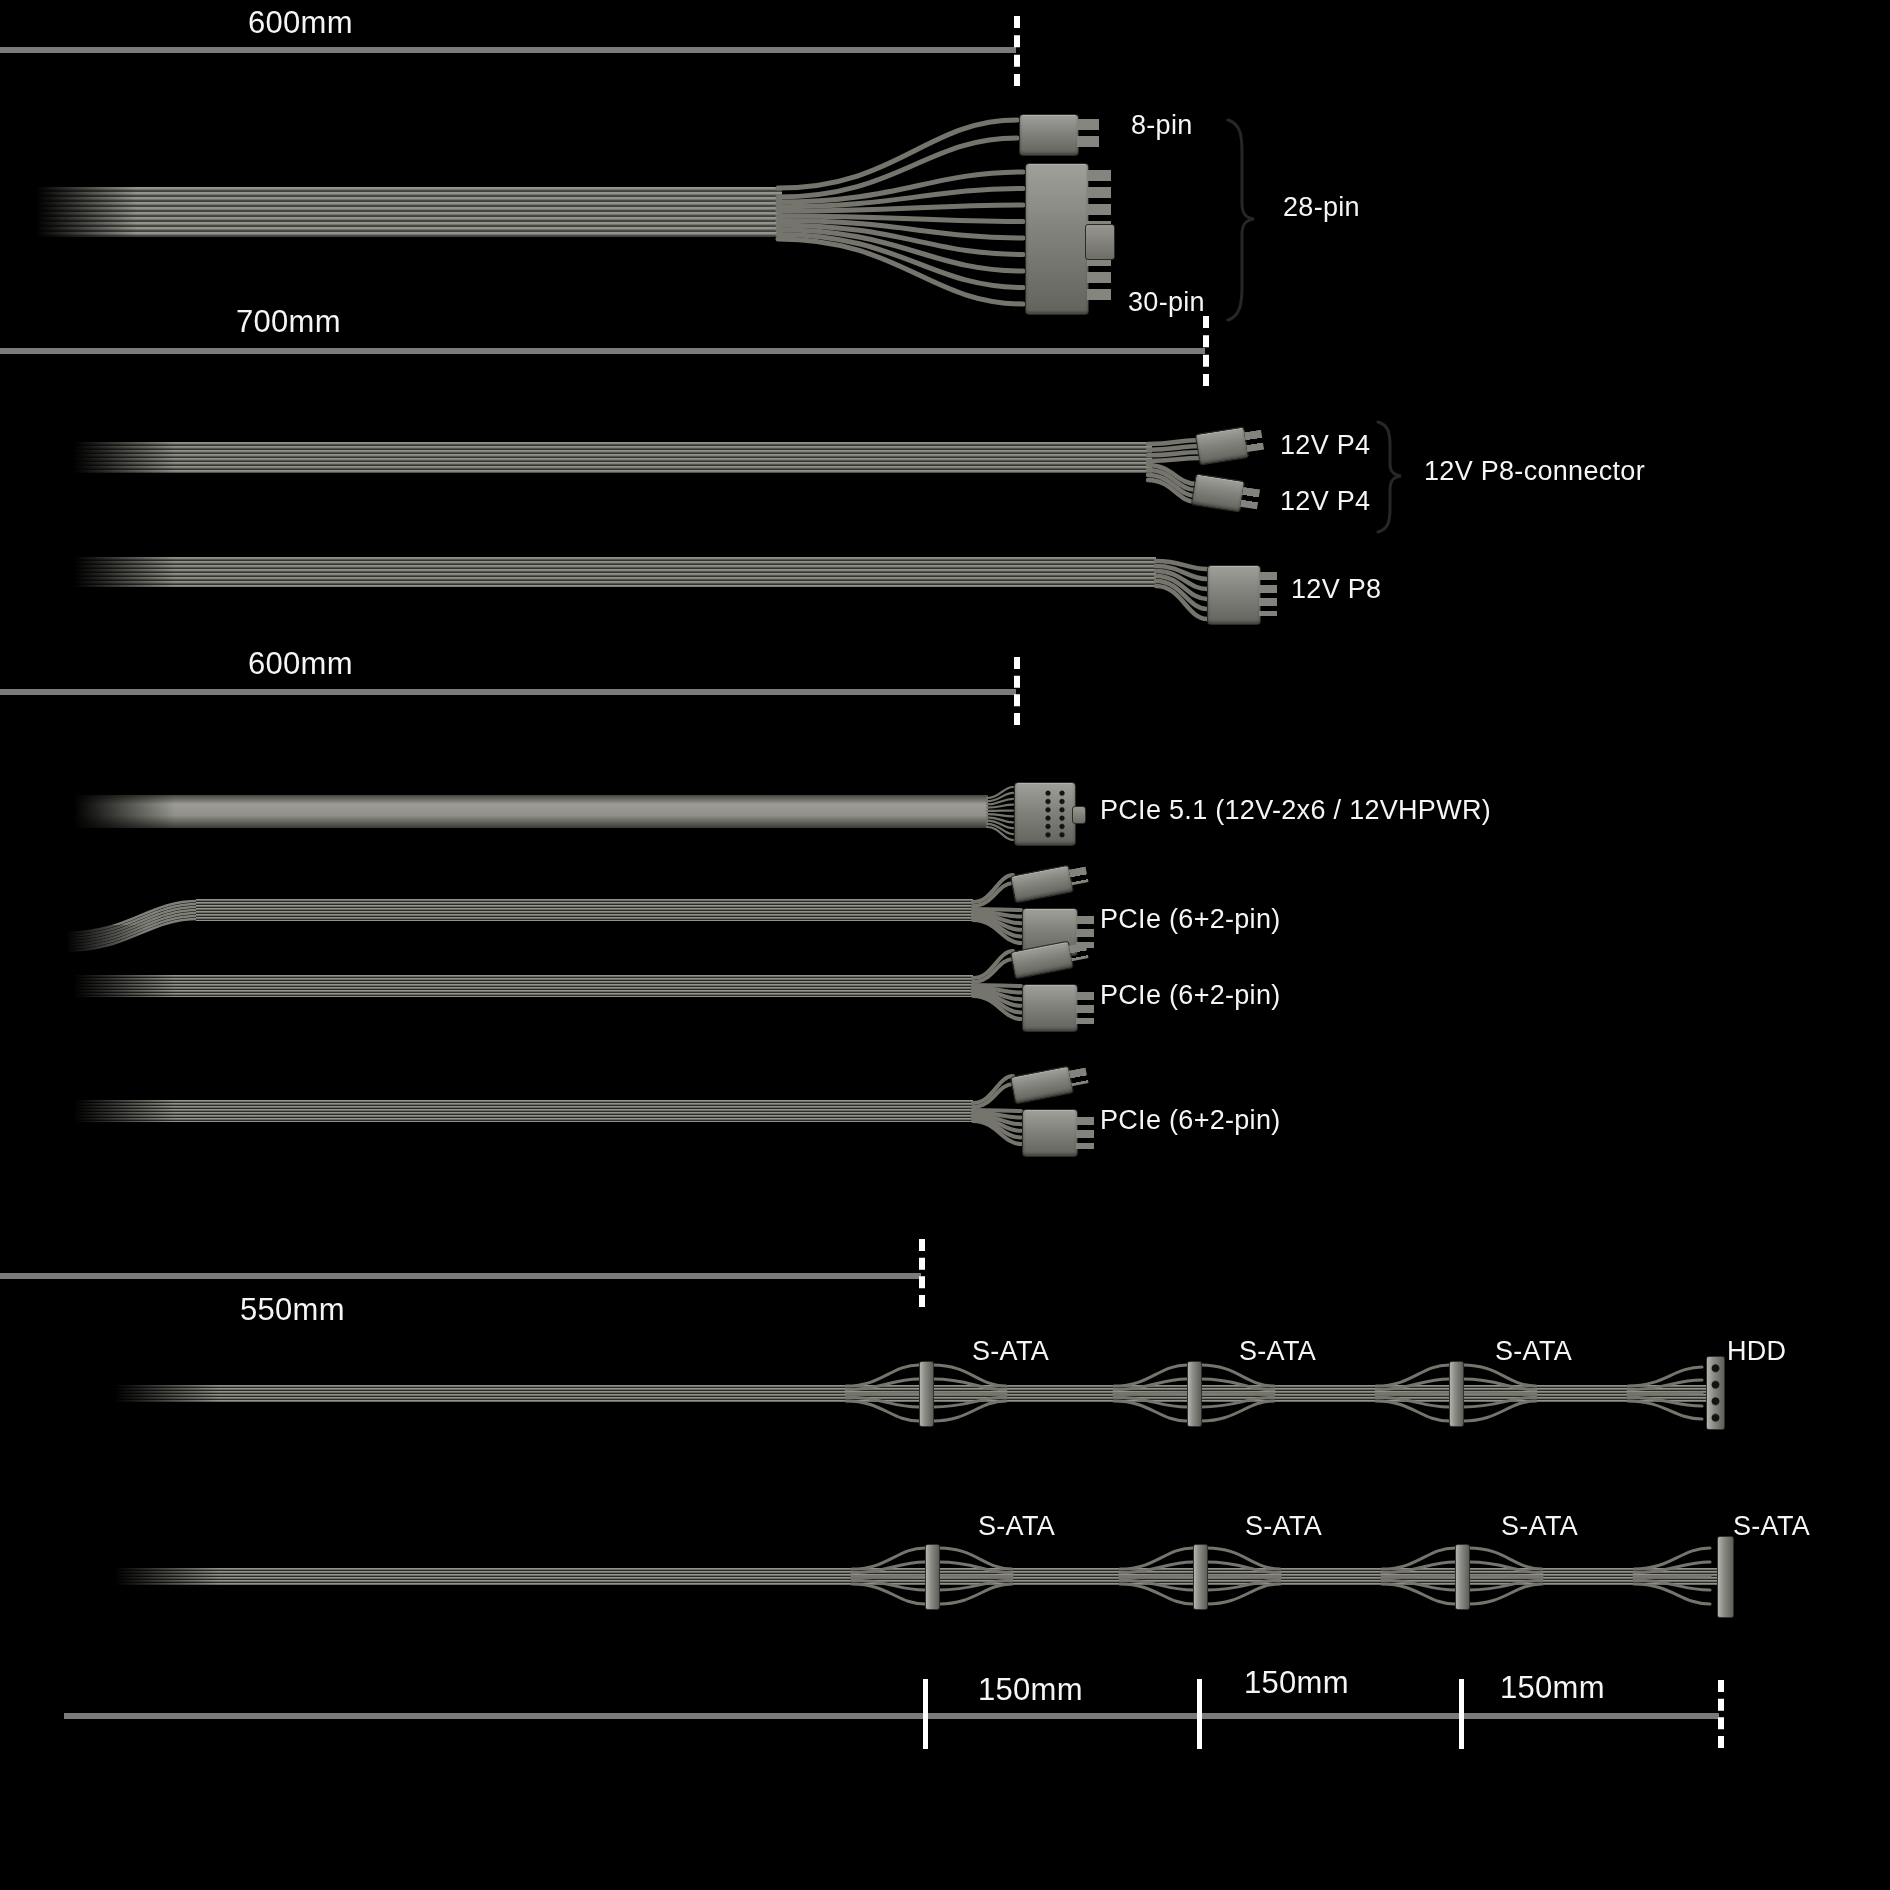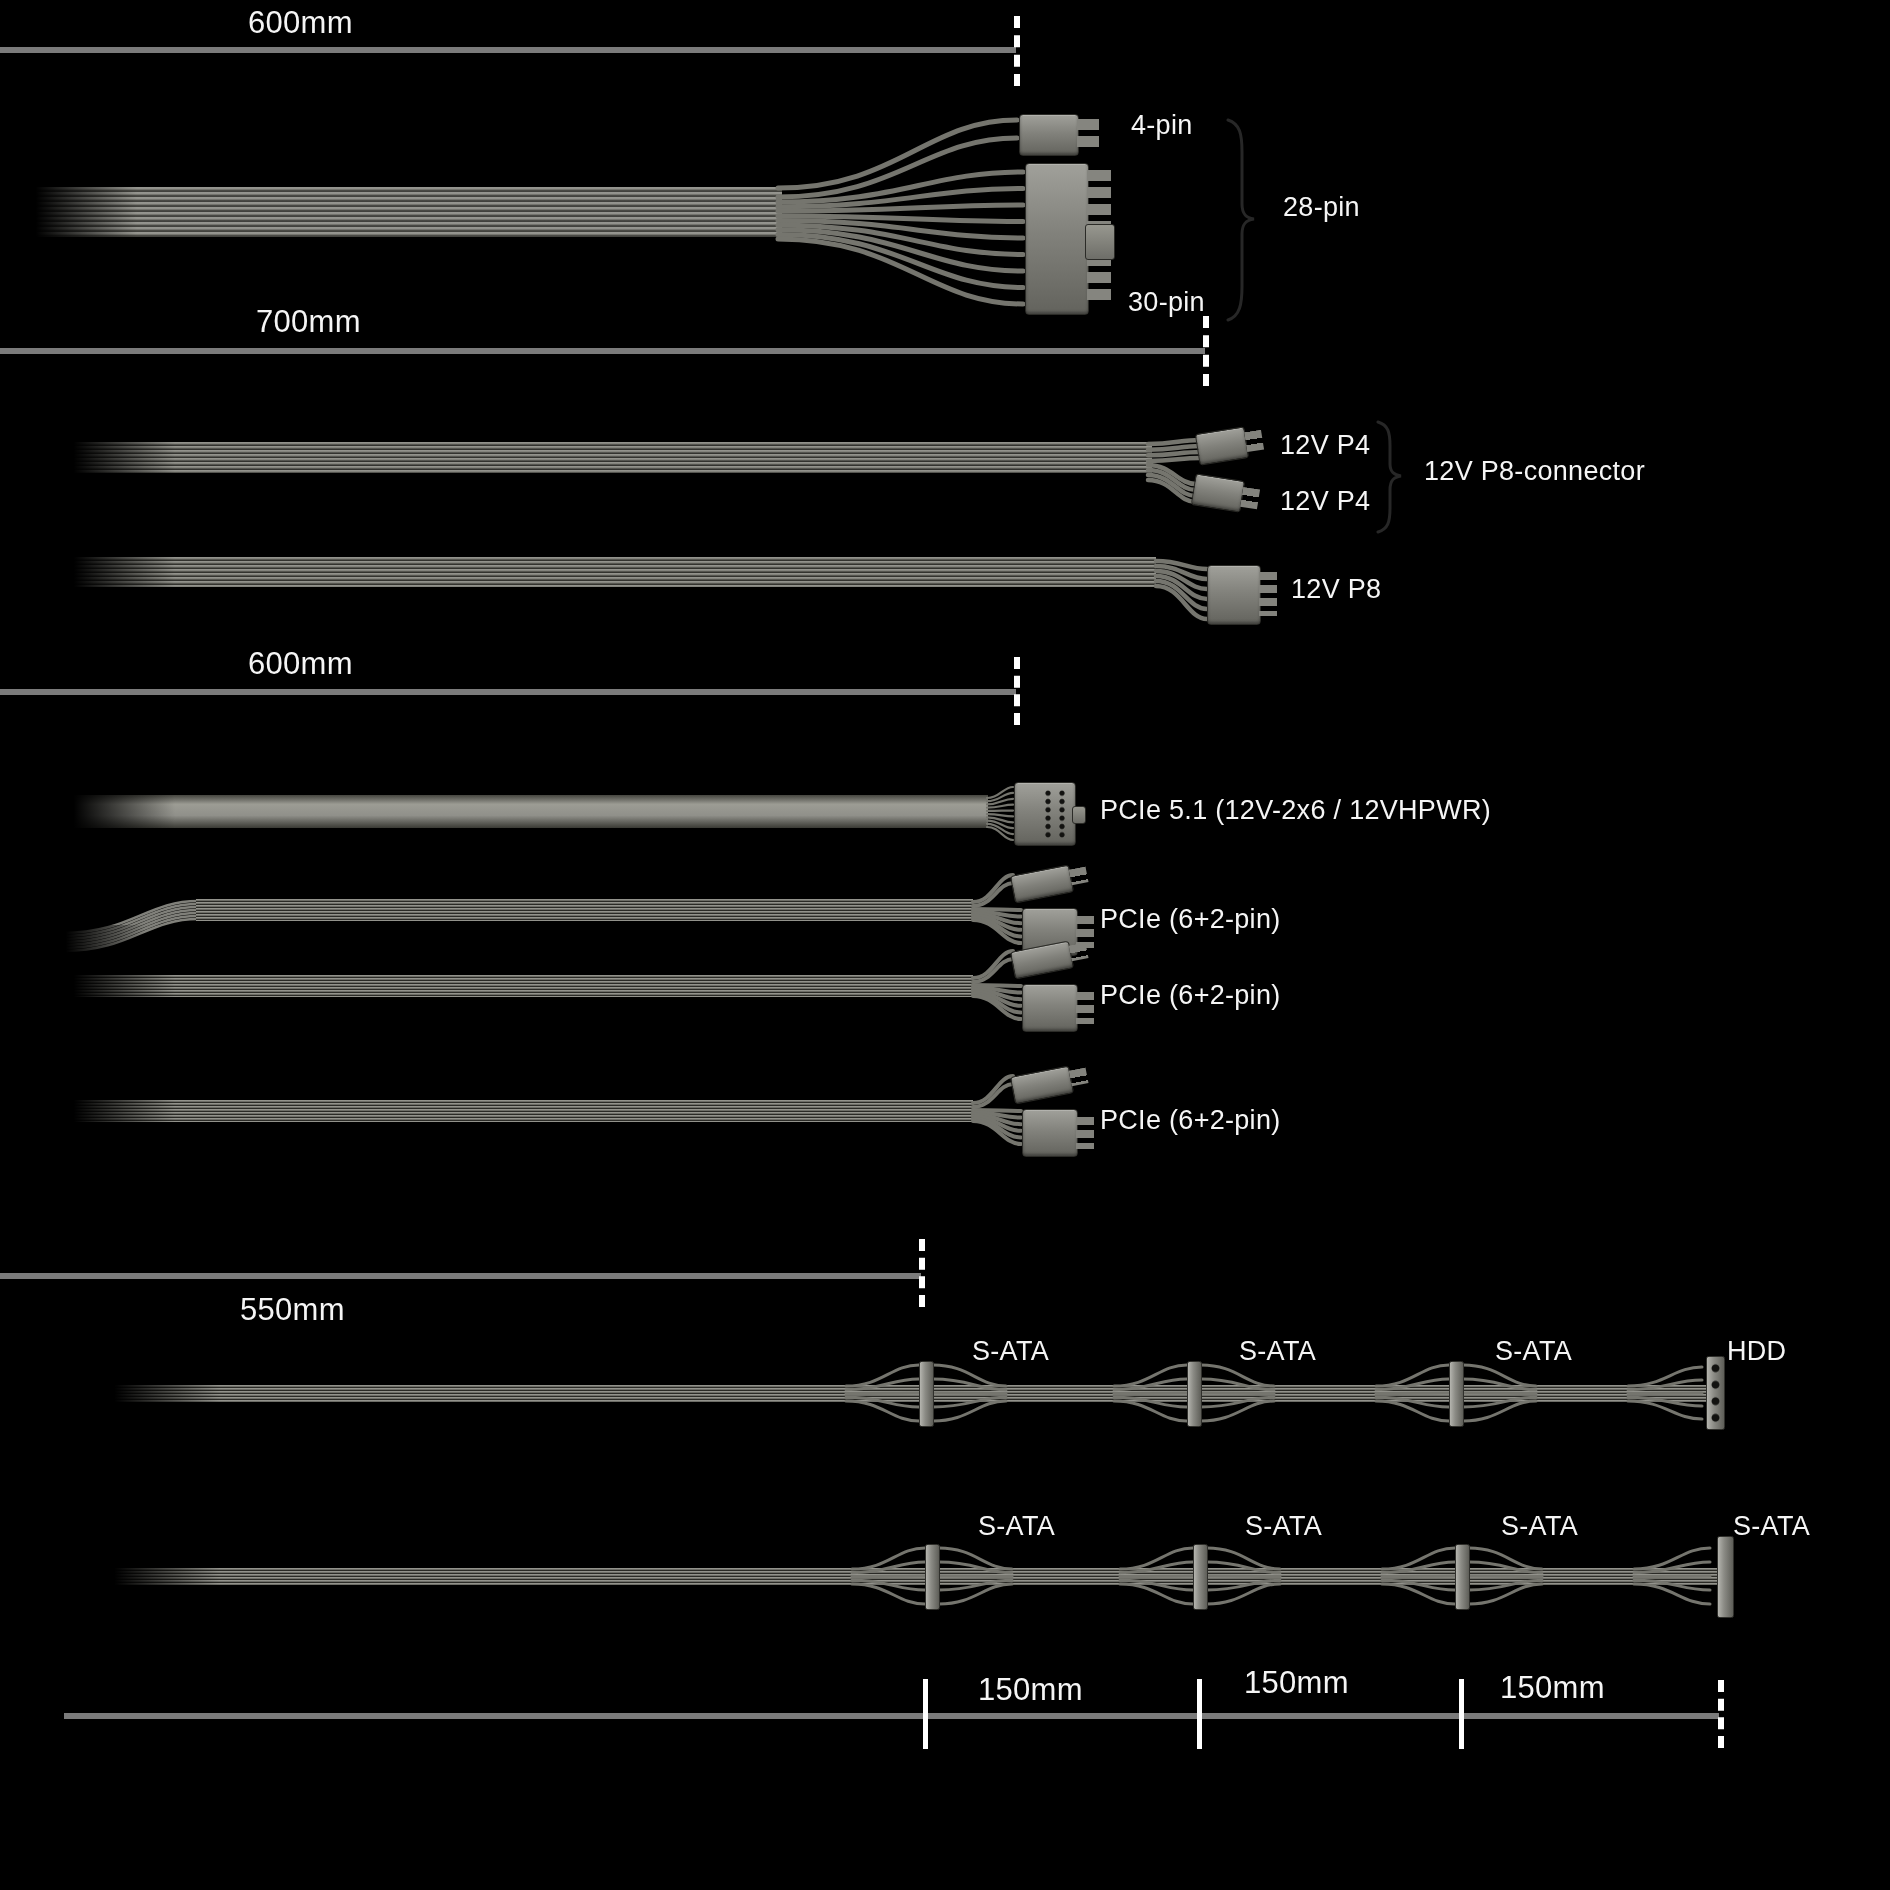--- a/index.html
+++ b/index.html
@@ -60,26 +60,26 @@
   <div class="conn" style="left:1019px;top:114px;width:58px;height:40px"></div>
   <div class="teeth" style="left:1077px;top:119px;width:22px;height:31px"></div>
   <div class="conn" style="left:1025px;top:163px;width:62px;height:150px"></div>
   <div class="teeth" style="left:1087px;top:170px;width:24px;height:134px"></div>
   <div class="latch" style="left:1085px;top:224px;width:28px;height:34px"></div>
 
   <svg class="fansvg" style="left:1222px;top:118px" width="40" height="204">
     <path class="brace" d="M6,2 C18,6 20,16 20,34 L20,86 C20,96 24,100 32,101 C24,102 20,106 20,116 L20,168 C20,186 18,198 6,202"></path>
   </svg>
 
-  <div class="lbl" style="left:1131px;top:110px">4-pin</div>
+  <div class="lbl" style="left:1131px;top:110px">8-pin</div>
   <div class="lbl" style="left:1283px;top:192px">28-pin</div>
   <div class="lbl" style="left:1128px;top:287px">30-pin</div>
 
   <div class="dline" style="left:0;top:348px;width:1205px"></div>
-  <div class="lbl mlbl" style="left:256px;top:304px">700mm</div>
+  <div class="lbl mlbl" style="left:236px;top:304px">700mm</div>
   <div class="tickd" style="left:1203px;top:316px;height:70px"></div>
 
   <div class="ribbon p4" style="left:60px;top:442px;width:1092px;height:31px"></div>
   <div class="fade" style="left:60px;top:441px;width:115px;height:33px"></div>
   <svg id="fan-fork" class="fansvg" style="left:1095px;top:428px" width="170" height="92">
       <path d="M53,16 C79,16 85.24000000000001,12 105,12" fill="none" stroke="#75756e" stroke-width="4.5" stroke-linecap="round"></path>
       <path d="M53,21.666666666666664 C79,21.666666666666664 85.24000000000001,18 105,18" fill="none" stroke="#75756e" stroke-width="4.5" stroke-linecap="round"></path>
       <path d="M53,27.333333333333332 C79,27.333333333333332 85.24000000000001,24 105,24" fill="none" stroke="#75756e" stroke-width="4.5" stroke-linecap="round"></path>
       <path d="M53,33 C79,33 85.24000000000001,30 105,30" fill="none" stroke="#75756e" stroke-width="4.5" stroke-linecap="round"></path>
       <path d="M53,37 C77,37 82.75999999999999,56 101,56" fill="none" stroke="#75756e" stroke-width="4.5" stroke-linecap="round"></path>

